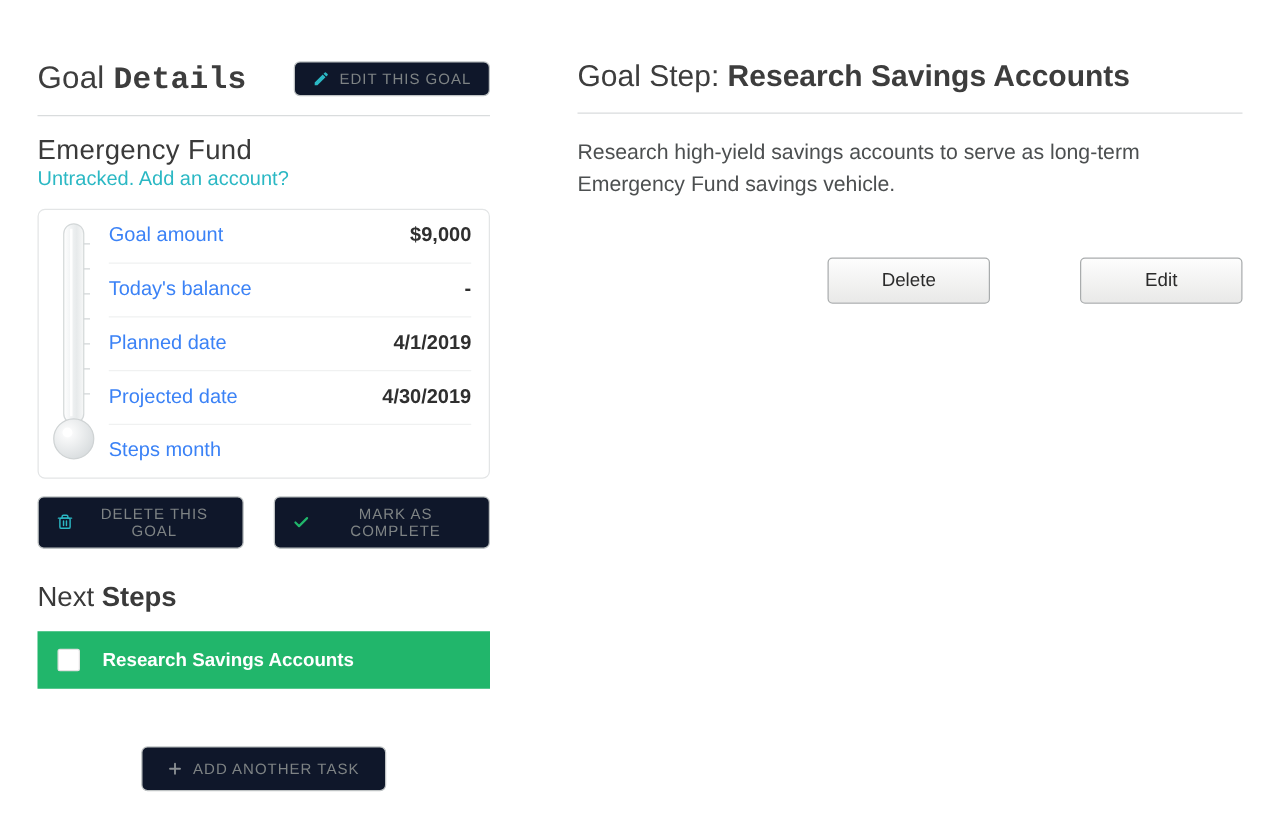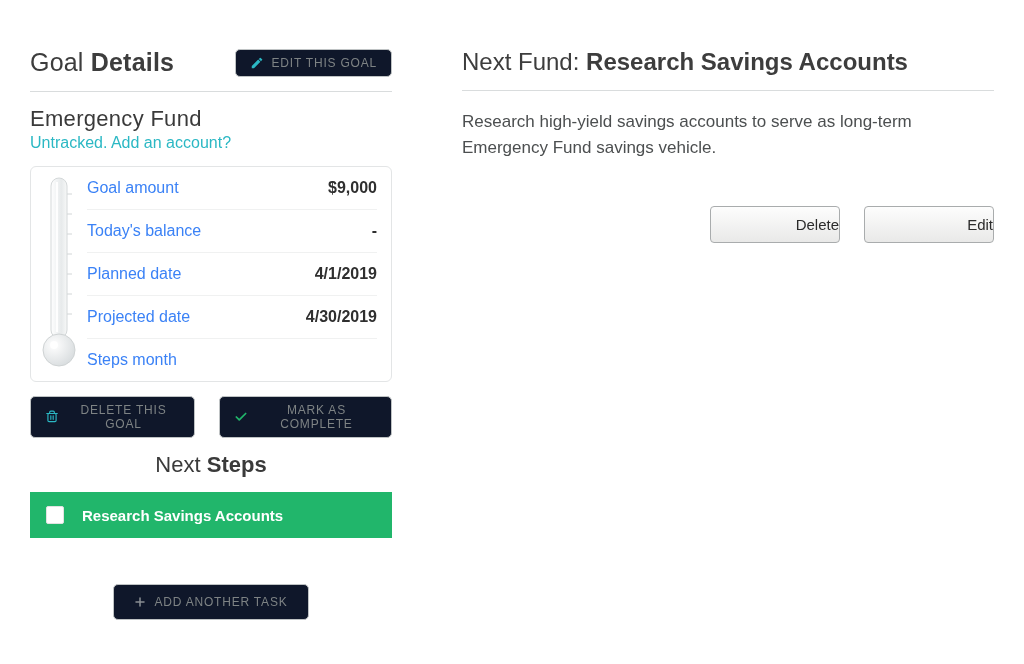--- a/index.html
+++ b/index.html
@@ -16,21 +16,21 @@
   html,body{margin:0;padding:0;background:#fff;color:var(--text);
     font-family:"Segoe UI","Helvetica Neue",Arial,sans-serif;font-size:15px;}
   .page{display:flex;gap:70px;padding:48px 30px 30px 30px;max-width:1024px;box-sizing:border-box;}
   .col-left{width:362px;flex:0 0 362px;}
   .col-right{flex:1;min-width:0;}
 
   
   .section-title{display:flex;align-items:center;justify-content:space-between;
     border-bottom:1px solid var(--rule);padding-bottom:14px;margin-bottom:14px;}
   .section-title .t{font-size:24px;font-weight:300;color:#3d3d3d;letter-spacing:.2px;}
-  .section-title .t b{font-weight:600;}
+  .section-title .t b{font-weight:600;font-family:Liberation Mono, monospace;}
   .section-title.big .t{font-size:25px;}
 
   
   .sm-btn{border:1px solid var(--btn-border);background:#0f172a;border-radius:5px;
     padding:6px 14px;font-size:12px;color:#7e8384;cursor:pointer;display:inline-flex;
     align-items:center;gap:8px;letter-spacing:.8px;}
   .sm-btn.wide{padding:10px 20px;}
   .sm-btn svg{flex:0 0 auto;}
 
   .goal-name{font-size:22px;font-weight:300;color:#3a3a3a;margin-top:2px;letter-spacing:.3px;}
@@ -43,38 +43,38 @@
   .row{display:flex;align-items:center;justify-content:space-between;
     border-bottom:1px solid #f0f1f1;color:#5b5e5f;}
   .row:last-child{border-bottom:none;}
   .row .k{font-size:16px;color:#3b82f6;padding:12px 0;}
   .row .v{font-size:16px;font-weight:700;color:#2f2f2f;}
 
   
   .under-actions{display:flex;gap:24px;margin-top:14px;}
 
   
-  .next-steps-title{font-size:22px;font-weight:300;color:#3a3a3a;margin-top:14px;text-align:center;}
+  .next-steps-title{font-size:22px;font-weight:300;color:#3a3a3a;margin-top:26px;}
   .next-steps-title b{font-weight:700;}
   .task-item{background:var(--green);color:#fff;display:flex;align-items:center;
     gap:18px;padding:14px 16px;margin-top:14px;cursor:pointer;}
   .task-item .chk{width:16px;height:16px;background:#fff;border:1px solid #e2e2e2;border-radius:2px;flex:0 0 auto;}
   .task-item .lbl{font-weight:700;font-size:15px;}
 
   .add-task{display:flex;justify-content:center;margin-top:46px;align-items:center;}
 
   
   .right-title{font-size:24px;font-weight:300;color:#3d3d3d;border-bottom:1px solid var(--rule);
     padding-bottom:14px;margin-bottom:18px;}
   .right-title b{font-weight:600;}
   .desc{font-size:17px;line-height:1.55;color:#4c4f50;}
   .right-actions{display:flex;gap:24px;justify-content:flex-end;margin-top:44px;}
-  .std-btn{min-width:130px;text-align:right;padding:9px 0;border:1px solid #a9acad;
+  .std-btn{min-width:130px;text-align:center;padding:9px 0;border:1px solid #a9acad;
     border-radius:4px;background:linear-gradient(var(--btn-face-top),var(--btn-face-bot));
-    font-size:15px;color:#2b2b2b;cursor:pointer;}
+    font-size:15px;color:#2b2b2b;cursor:pointer;margin-left:48px;}
 
   
   .thermo{height:100%;}
 </style>
 </head>
 <body>
 
 <div class="page">
 
   <div class="col-left">
@@ -183,21 +183,21 @@
             <line x1="4" y1="12" x2="20" y2="12"></line>
           </svg>
         <span>ADD ANOTHER TASK</span>
       </button>
     </div>
 
   </div>
 
   <div class="col-right">
     <div class="right-title">
-      <span>Next Fund: </span><b>Research Savings Accounts</b>
+      <span>Goal Step: </span><b>Research Savings Accounts</b>
     </div>
     <div class="desc">Research high-yield savings accounts to serve as long-term Emergency Fund savings vehicle.</div>
     <div class="right-actions">
       <button class="std-btn"><span>Delete</span></button>
       <button class="std-btn"><span>Edit</span></button>
     </div>
   </div>
 
 </div>
 

